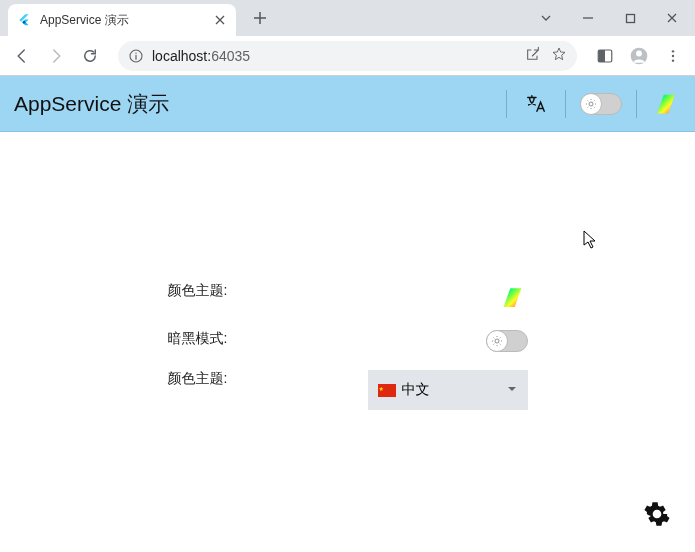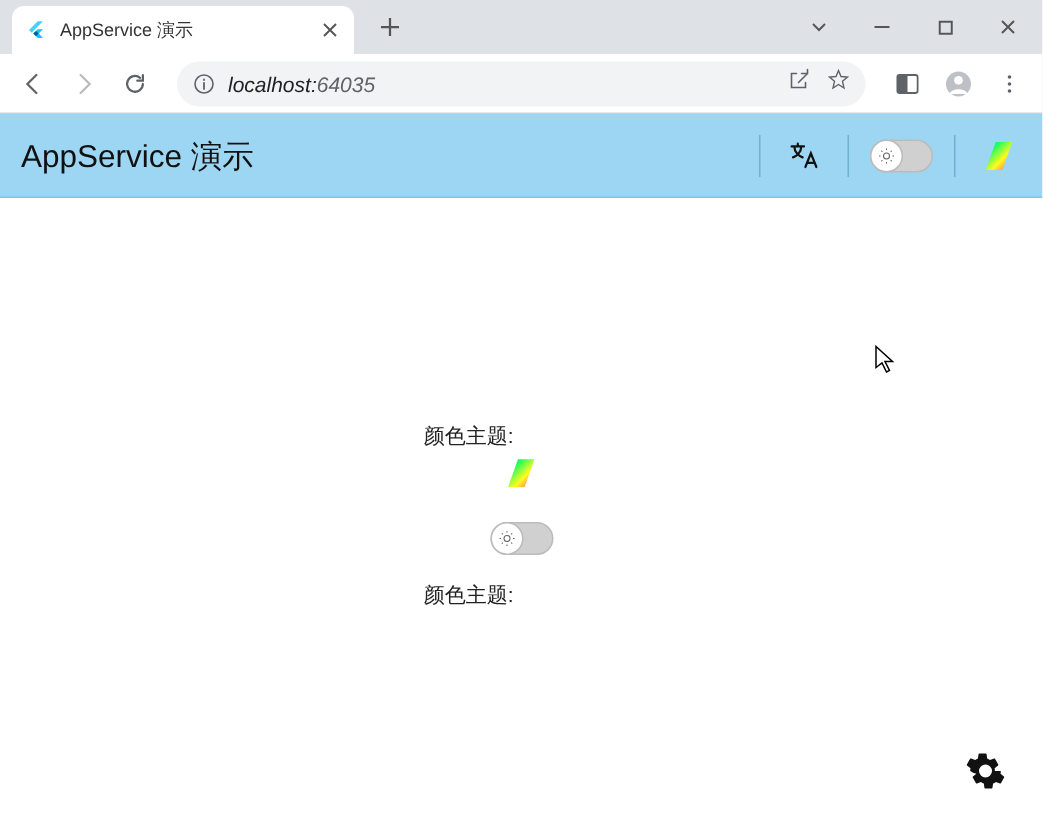--- a/index.html
+++ b/index.html
@@ -13,21 +13,21 @@
 .tab-favicon svg { width: 14px; height: 14px; }
 .tab-title { flex: 1; }
 .tab-close { width: 16px; height: 16px; display: flex; align-items: center; justify-content: center; color: #555; cursor: pointer; }
 .new-tab-btn { width: 28px; height: 28px; display: flex; align-items: center; justify-content: center; color: #555; cursor: pointer; font-size: 18px; margin-left: 2px; }
 .window-controls { position: absolute; right: 6px; top: 0; display: flex; gap: 8px; height: 36px; align-items: center; }
 .window-btn { width: 34px; height: 24px; display: flex; align-items: center; justify-content: center; color: #555; cursor: pointer; }
 
 .toolbar { background: #fff; height: 40px; display: flex; align-items: center; padding: 0 8px; gap: 6px; border-bottom: 1px solid #d0d0d0; }
 .nav-btn { width: 28px; height: 28px; display: flex; align-items: center; justify-content: center; color: #5f6368; cursor: pointer; border-radius: 14px; }
 .nav-btn.disabled { color: #bbb; cursor: default; }
-.address-bar { flex: 1; height: 30px; background: #f1f3f4; border-radius: 15px; display: flex; align-items: center; padding: 0 10px; gap: 8px; margin: 0 8px; font-style: italic; }
+.address-bar { flex: 1; height: 30px; background: #f1f3f4; border-radius: 15px; display: flex; align-items: center; padding: 0 10px; gap: 8px; margin: 0 8px; }
 .url-info-icon { color: #5f6368; display:flex; }
 .url-text { font-size: 14px; color: #202124; }
 .url-text .host { color: #202124; }
 .url-text .port { color: #5f6368; }
 .addr-actions { margin-left: auto; display: flex; gap: 10px; color: #5f6368; }
 .toolbar-right { display: flex; gap: 6px; align-items: center; }
 .tb-icon { width: 28px; height: 28px; display: flex; align-items: center; justify-content: center; color: #5f6368; cursor: pointer; }
 
 
 .app-header { background: #9cd6f3; height: 56px; display: flex; align-items: center; padding: 0 14px; gap: 10px; border-bottom: 1px solid #88c4e1; }
@@ -36,21 +36,21 @@
 .hdr-icon { width: 30px; height: 30px; display: flex; align-items: center; justify-content: center; cursor: pointer; }
 
 .toggle { width: 42px; height: 22px; border-radius: 11px; background: #d0d0d0; position: relative; cursor: pointer; border: 1px solid #bbb; }
 .toggle-knob { width: 22px; height: 22px; border-radius: 50%; background: #fff; border: 1px solid #bbb; position: absolute; top: -1px; left: -1px; display: flex; align-items: center; justify-content: center; font-size: 11px; color: #666; }
 
 .rainbow { width: 22px; height: 22px; position: relative; display: inline-block; }
 .rainbow::before { content:""; position:absolute; inset:0; background: linear-gradient(135deg, #1eb0ff 0%, #1eff5e 30%, #fffc1e 60%, #ff1e88 100%); clip-path: polygon(40% 10%, 90% 10%, 60% 95%, 10% 95%); }
 
 .content { position: relative; height: calc(552px - 36px - 40px - 56px); }
 .form { position: absolute; top: 150px; left: 0; right: 0; display: flex; flex-direction: column; align-items: center; gap: 18px; }
-.row { display: flex; align-items: center; width: 360px; flex-direction: column; }
+.row { display: flex; width: 360px; }
 .label { width: 130px; font-size: 14px; color: #222; }
 .val { flex: 1; display: flex; justify-content: flex-end; align-items: center; }
 
 .select { width: 160px; height: 40px; background: #e2e5e9; display: flex; align-items: center; padding: 0 10px; gap: 6px; cursor: pointer; font-size: 14px; }
 .flag { width: 18px; height: 13px; background: #de2910; position: relative; display: inline-block; }
 .flag::after { content:"★"; position:absolute; color:#ffde00; font-size:6px; top:1px; left:1px; }
 .select .chev { margin-left: auto; color: #666; }
 
 .fab { position: absolute; right: 24px; bottom: 24px; width: 28px; height: 28px; display:flex; align-items:center; justify-content:center; cursor:pointer; }
 
@@ -193,35 +193,45 @@
   <div class="form">
     <div class="row">
       <div class="label">颜色主题:</div>
       <div class="val">
           <span class="hdr-icon">
             <span class="rainbow"></span>
           </span>
         </div>
     </div>
     <div class="row">
+      <div class="label">暗黑模式:</div>
       <div class="val">
         <div class="toggle">
           <div class="toggle-knob">
             <svg width="12" height="12" viewBox="0 0 24 24">
                 <circle cx="12" cy="12" r="4" stroke="#666" stroke-width="1.4" fill="none"></circle>
                 <g stroke="#666" stroke-width="1.4">
                   <path d="M12 2 V4 M12 20 V22 M2 12 H4 M20 12 H22 M5 5 L6.5 6.5 M17.5 17.5 L19 19 M5 19 L6.5 17.5 M17.5 6.5 L19 5"></path>
                 </g>
               </svg>
           </div>
         </div>
       </div>
     </div>
     <div class="row">
       <div class="label">颜色主题:</div>
+      <div class="val">
+        <div class="select">
+          <span class="flag"></span>
+          <span>中文</span>
+          <span class="chev"><svg width="12" height="12" viewBox="0 0 12 12">
+                <path d="M2 4 L6 8 L10 4 Z" fill="#666"></path>
+              </svg></span>
+        </div>
+      </div>
     </div>
   </div>
 
   <div class="fab">
     <svg width="26" height="26" viewBox="0 0 24 24">
         <path d="M12 8a4 4 0 1 0 0 8 4 4 0 0 0 0-8zm9.4 4c0 .6-.05 1.2-.15 1.75l2.1 1.65c.2.15.25.4.12.63l-2 3.46c-.12.22-.38.3-.6.22l-2.5-1c-.52.4-1.08.73-1.7.98l-.38 2.65c-.04.24-.24.41-.48.41h-4c-.24 0-.44-.17-.48-.41l-.38-2.65a7.5 7.5 0 0 1-1.7-.98l-2.5 1a.5.5 0 0 1-.6-.22l-2-3.46a.5.5 0 0 1 .12-.63l2.1-1.65A8 8 0 0 1 2.6 12c0-.6.05-1.2.15-1.75L.65 8.6a.5.5 0 0 1-.12-.63l2-3.46c.12-.22.38-.3.6-.22l2.5 1c.52-.4 1.08-.73 1.7-.98l.38-2.65c.04-.24.24-.41.48-.41h4c.24 0 .44.17.48.41l.38 2.65c.62.25 1.18.58 1.7.98l2.5-1c.22-.08.48 0 .6.22l2 3.46c.13.23.08.48-.12.63l-2.1 1.65c.1.55.15 1.15.15 1.75z" fill="#111"></path>
       </svg>
   </div>
 
   <div class="cursor">

